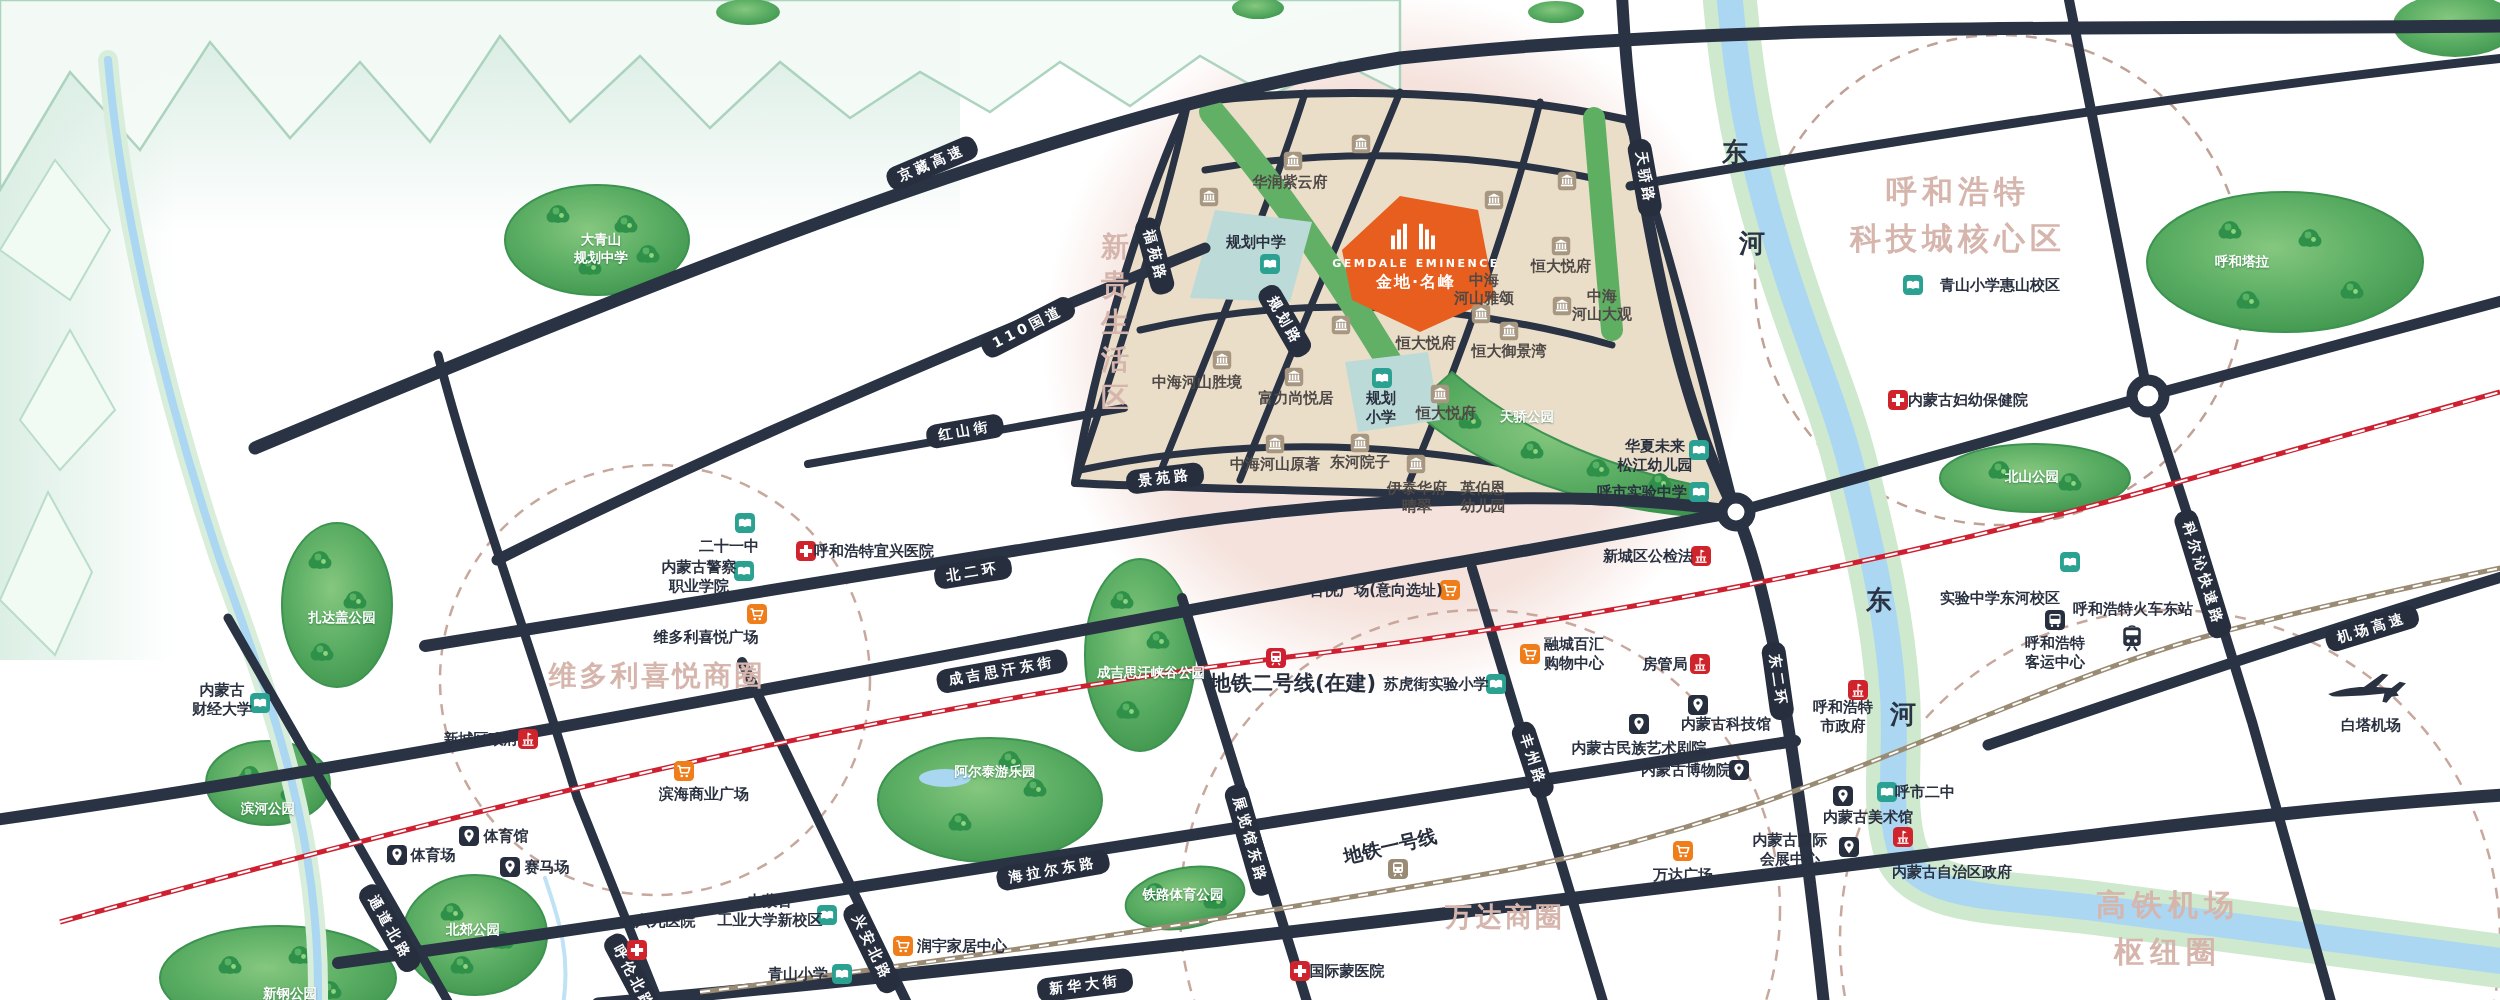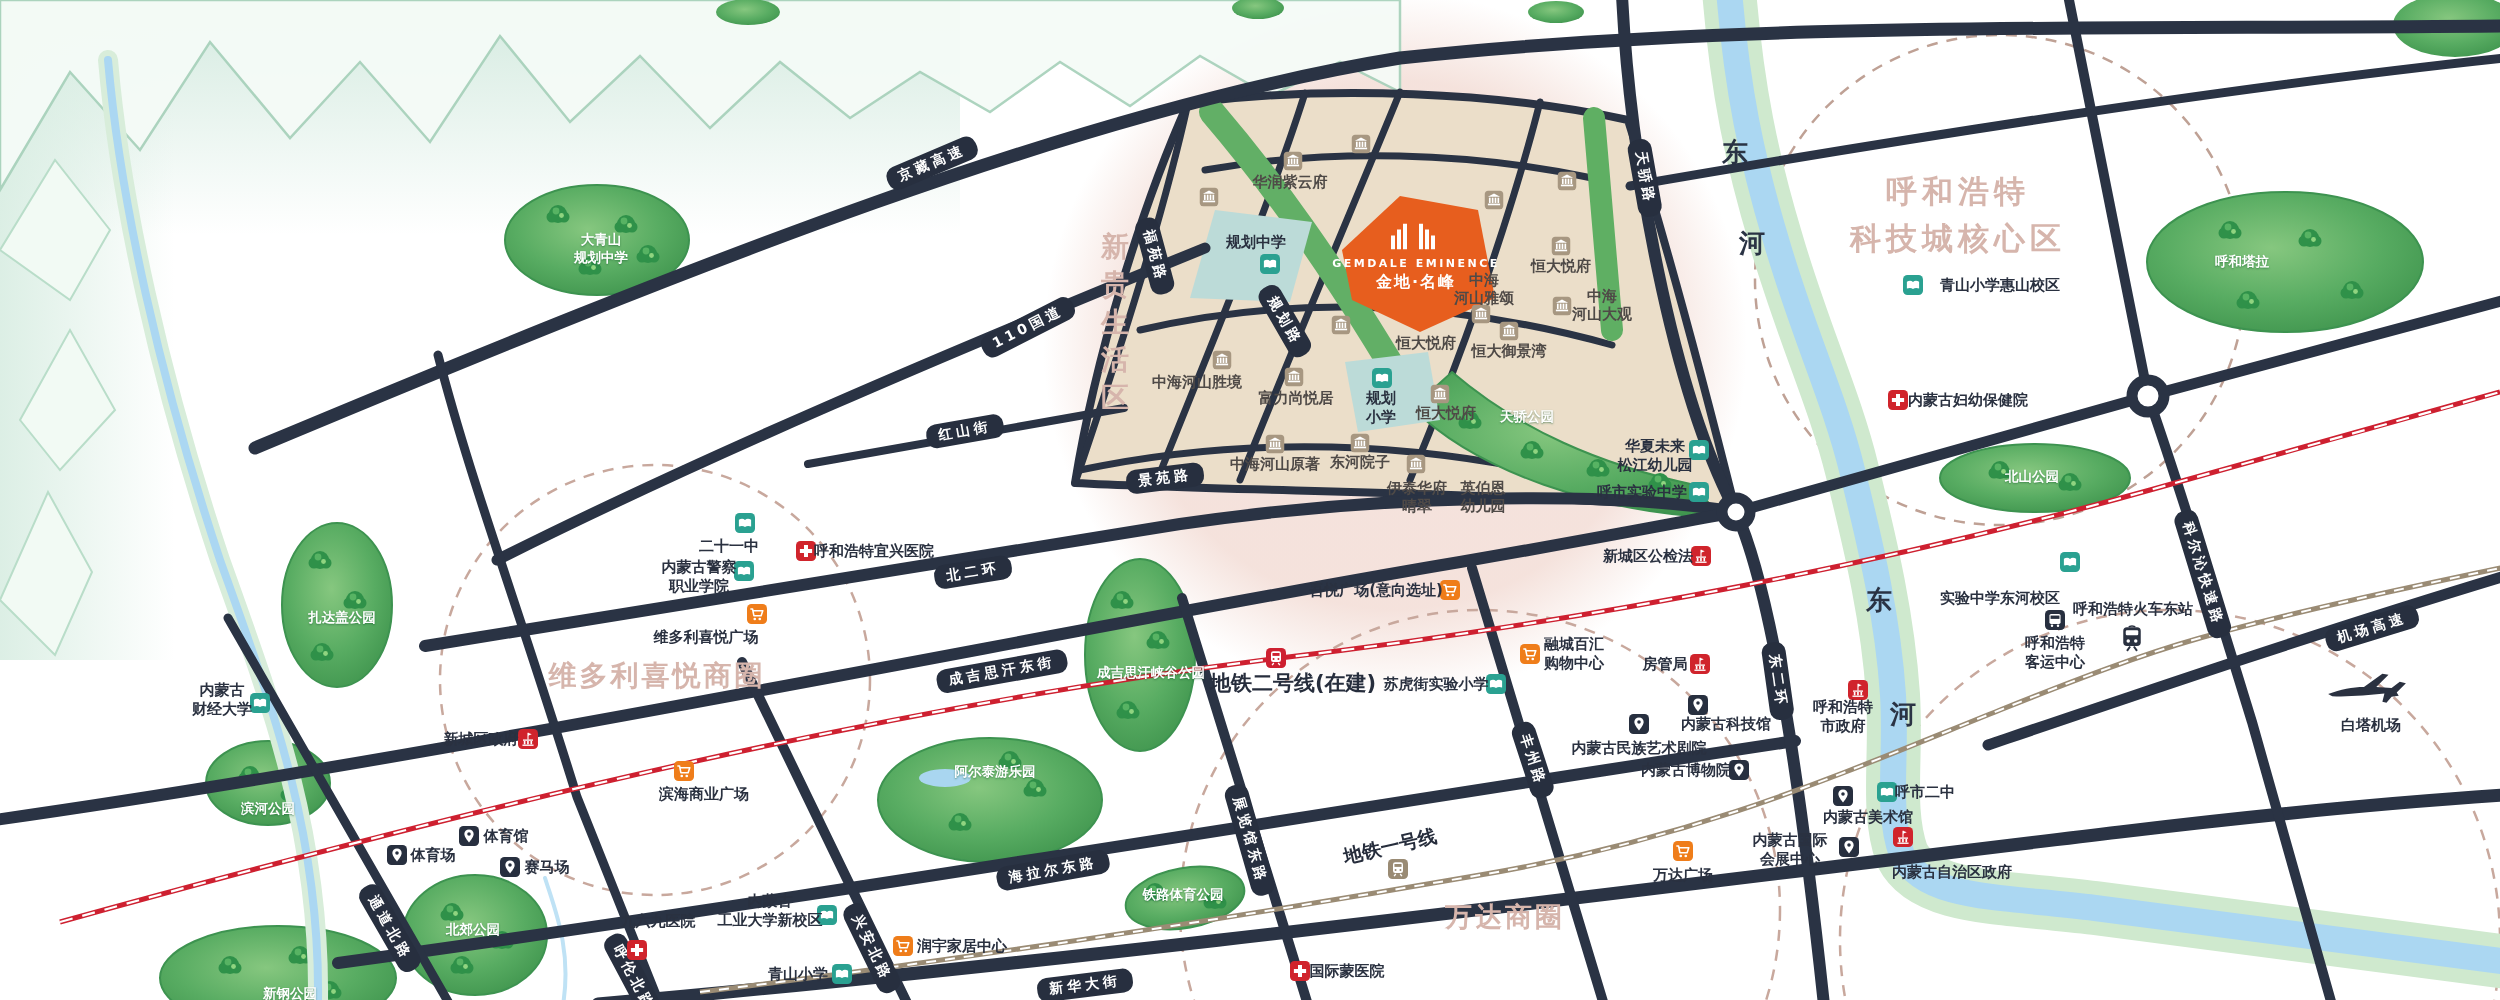--- a/index.html
+++ b/index.html
@@ -198,20 +198,22 @@
   </div>
       <div class="lbl region" style="left: 1115px; top: 322px; font-size: 28px; color: rgb(214, 181, 172); line-height: 1.35;">新
 贵
 生
 活
 区</div>
       <div class="lbl region" style="left: 1958px; top: 214px; font-size: 31px; letter-spacing: 5px; color: rgb(214, 181, 172); line-height: 1.5;">呼和浩特
 科技城核心区</div>
       <div class="lbl region" style="left: 657px; top: 676px; font-size: 28px; letter-spacing: 3px; color: rgb(214, 181, 172);">维多利喜悦商圈</div>
       <div class="lbl region" style="left: 1505px; top: 917px; font-size: 27px; letter-spacing: 3px; color: rgb(214, 181, 172);">万达商圈</div>
+      <div class="lbl region" style="left: 2168px; top: 928px; font-size: 30px; letter-spacing: 6px; color: rgb(214, 181, 172); line-height: 1.55;">高铁机场
+枢纽圈</div>
       <div class="road-capsule" style="left: 932px; top: 163px; transform: translate(-50%, -50%) rotate(-23deg);">京藏高速</div>
       <div class="road-capsule" style="left: 1028px; top: 327px; transform: translate(-50%, -50%) rotate(-27deg);">110国道</div>
       <div class="road-capsule" style="left: 965px; top: 431px; transform: translate(-50%, -50%) rotate(-10deg);">红山街</div>
       <div class="road-capsule" style="left: 1165px; top: 478px; transform: translate(-50%, -50%) rotate(-7deg);">景苑路</div>
       <div class="road-capsule" style="left: 973px; top: 572px; transform: translate(-50%, -50%) rotate(-9deg);">北二环</div>
       <div class="road-capsule" style="left: 1002px; top: 671px; transform: translate(-50%, -50%) rotate(-10deg);">成吉思汗东街</div>
       <div class="road-capsule" style="left: 1053px; top: 870px; transform: translate(-50%, -50%) rotate(-10deg);">海拉尔东路</div>
       <div class="road-capsule" style="left: 1085px; top: 985px; transform: translate(-50%, -50%) rotate(-7deg);">新华大街</div>
       <div class="road-capsule" style="left: 1155px; top: 256px; transform: translate(-50%, -50%) rotate(75deg);">福苑路</div>
       <div class="road-capsule" style="left: 1285px; top: 321px; transform: translate(-50%, -50%) rotate(60deg);">规划路</div>

